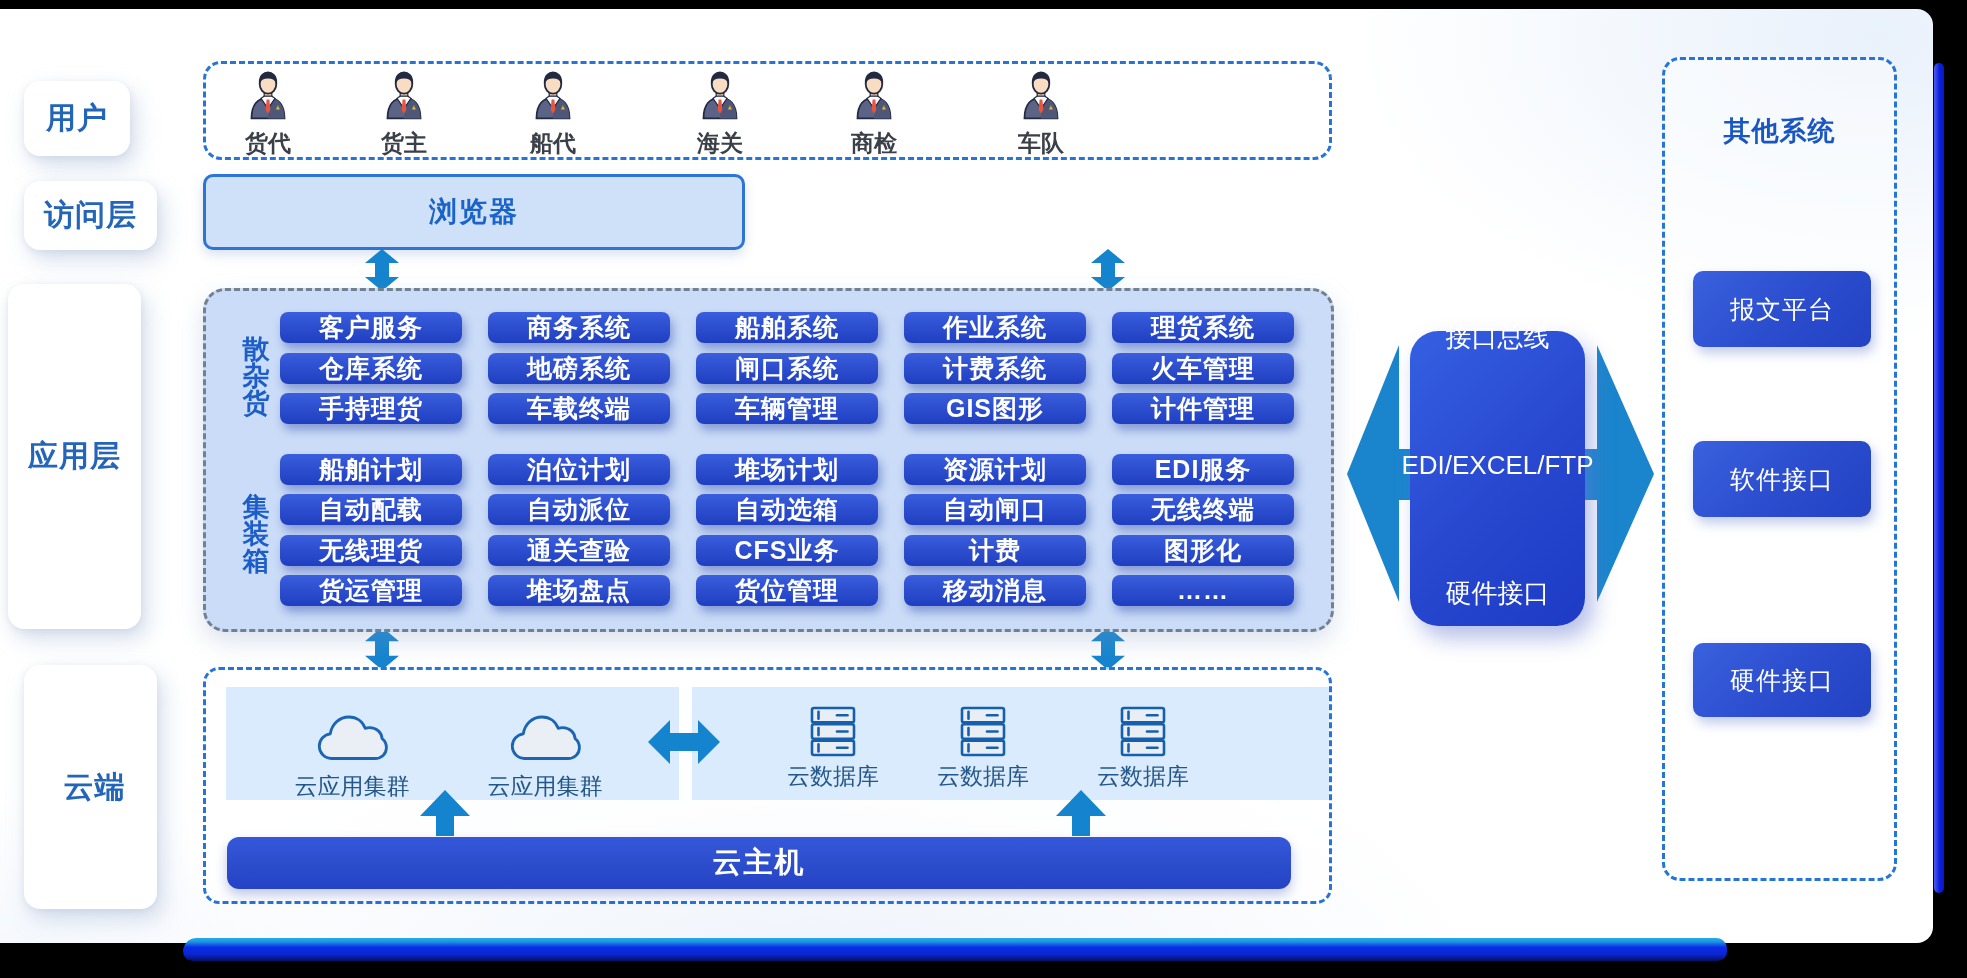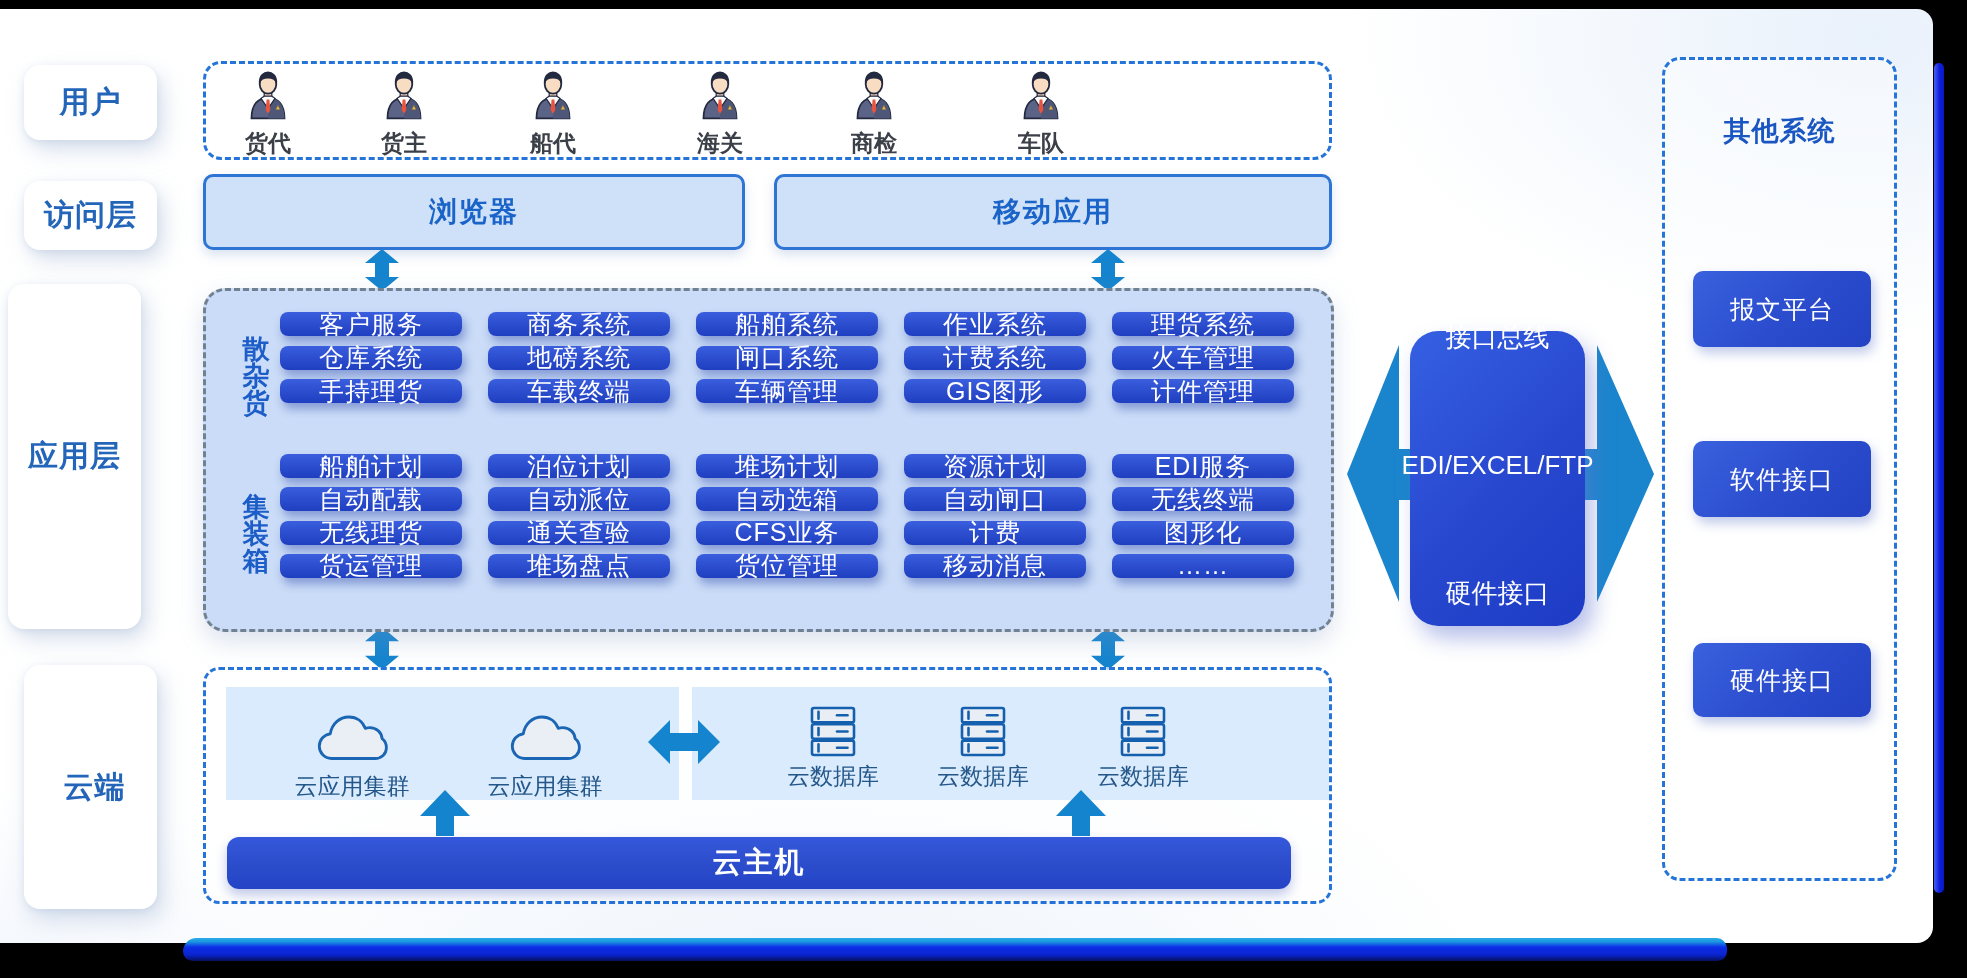--- a/index.html
+++ b/index.html
@@ -19,21 +19,21 @@
     border-radius:20px 16px 14px 14px;
     background:linear-gradient(180deg,#28abe8 0%,#1b97e0 16%,#0c2de8 40%,#0a24cf 72%,#04105f 100%);}
   #right-bar{position:absolute;left:1934px;top:63px;width:10px;height:830px;border-radius:6px;
     background:linear-gradient(90deg,#4a5ff0 0%,#0d1fdd 55%,#0a18c2 100%);}
 
   
   .rail{position:absolute;background:#fff;border-radius:16px;
     box-shadow:6px 10px 22px rgba(148,170,205,.38),0 2px 6px rgba(165,185,215,.25);
     display:flex;align-items:center;justify-content:center;
     color:#2365b9;font-size:30px;font-weight:bold;letter-spacing:1px;}
-  .rail:nth-of-type(1){left:24px;top:56px;width:133px;height:75px;}
+  .rail:nth-of-type(1){left:24px;top:72px;width:106px;height:75px;}
   .rail:nth-of-type(2){left:24px;top:172px;width:133px;height:69px;}
   .rail:nth-of-type(3){left:8px;top:275px;width:133px;height:345px;font-family:Liberation Mono, monospace;}
   .rail:nth-of-type(4){left:24px;top:656px;width:133px;height:244px;padding-left:8px;}
 
   
   #users-box{position:absolute;left:203px;top:52px;width:1129px;height:99px;
     border:3px dashed #2474da;border-radius:18px;background:rgba(255,255,255,.6);}
   #users-box .user{position:absolute;top:7px;width:120px;margin-left:-60px;
     display:flex;flex-direction:column;align-items:center;}
   #users-box .user:nth-of-type(1){left:62px;}
@@ -67,23 +67,23 @@
     background:#cadcf7;border:3px dashed #72818f;border-radius:22px;
     box-shadow:0 10px 24px rgba(130,155,195,.28);}
   .grp-label{position:absolute;left:30px;width:40px;text-align:center;
     color:#1d5dc8;font-size:27px;font-weight:bold;line-height:27px;word-break:break-all;}
   #grp-bulk{top:45px;}
   #grp-container{top:203px;}
   .pill-grid{position:absolute;left:74px;display:grid;
     grid-template-columns:repeat(5,182px);column-gap:26px;row-gap:9.5px;}
   #grid-bulk{top:21px;}
   #grid-container{top:163px;row-gap:9.3px;}
-  .pill{height:24px;border-radius:8px;
+  .pill{height:31px;border-radius:8px;
     background:linear-gradient(180deg,#3a5ede 0%,#2a4ccd 55%,#1f3fc0 100%);
-    color:#fff;font-size:25px;font-weight:400;letter-spacing:1px;
+    color:#fff;font-size:25px;font-weight:700;letter-spacing:1px;
     display:flex;align-items:center;justify-content:center;
     box-shadow:3px 6px 10px rgba(38,64,166,.42);}
 
   
   #cloud-box{position:absolute;left:203px;top:658px;width:1129px;height:237px;
     border:3px dashed #2474da;border-radius:16px;background:rgba(255,255,255,.65);}
   .cloud-panel{position:absolute;top:17px;height:113px;background:#d9ebfc;}
   #panel-apps{left:20px;width:453px;}
   #panel-dbs{left:486px;width:637px;}
   .cloud-item,.db-item{position:absolute;display:flex;flex-direction:column;align-items:center;transform:translateX(-50%);}
@@ -231,21 +231,20 @@
               <path d="M28,38.4 L31.8,38.4 L29.9,34.4 Z" fill="#eac14f" stroke="#9d8030" stroke-width="0.6"></path>
               <ellipse cx="20" cy="13" rx="8.3" ry="9.7" fill="#f8ddc2" stroke="#232a40" stroke-width="1.8"></ellipse>
               <path d="M11.6,12.4 C11,4.4 16.2,1.3 20,1.3 C23.8,1.3 29,4.4 28.4,12.4 C28,9 25.8,6.9 20,6.9 C14.2,6.9 12,9 11.6,12.4 Z" fill="#232a40" stroke="#232a40" stroke-width="1.4"></path>
             </svg>
           </span>
           <span class="user-label">车队</span>
         </div>
       </div>
 
     <div id="access-browser" class="access-box">浏览器</div>
-    <div id="access-mobile" class="access-box">移动应用</div>
 
     <div id="va-top-left" class="v-arrow">
       <svg viewBox="0 0 34 42" preserveAspectRatio="none">
           <polygon points="17,0 34,14 24,14 24,28 34,28 17,42 0,28 10,28 10,14 0,14" fill="#1584ce"></polygon>
         </svg>
     </div>
     <div id="va-top-right" class="v-arrow">
       <svg viewBox="0 0 34 42" preserveAspectRatio="none">
           <polygon points="17,0 34,14 24,14 24,28 34,28 17,42 0,28 10,28 10,14 0,14" fill="#1584ce"></polygon>
         </svg>

